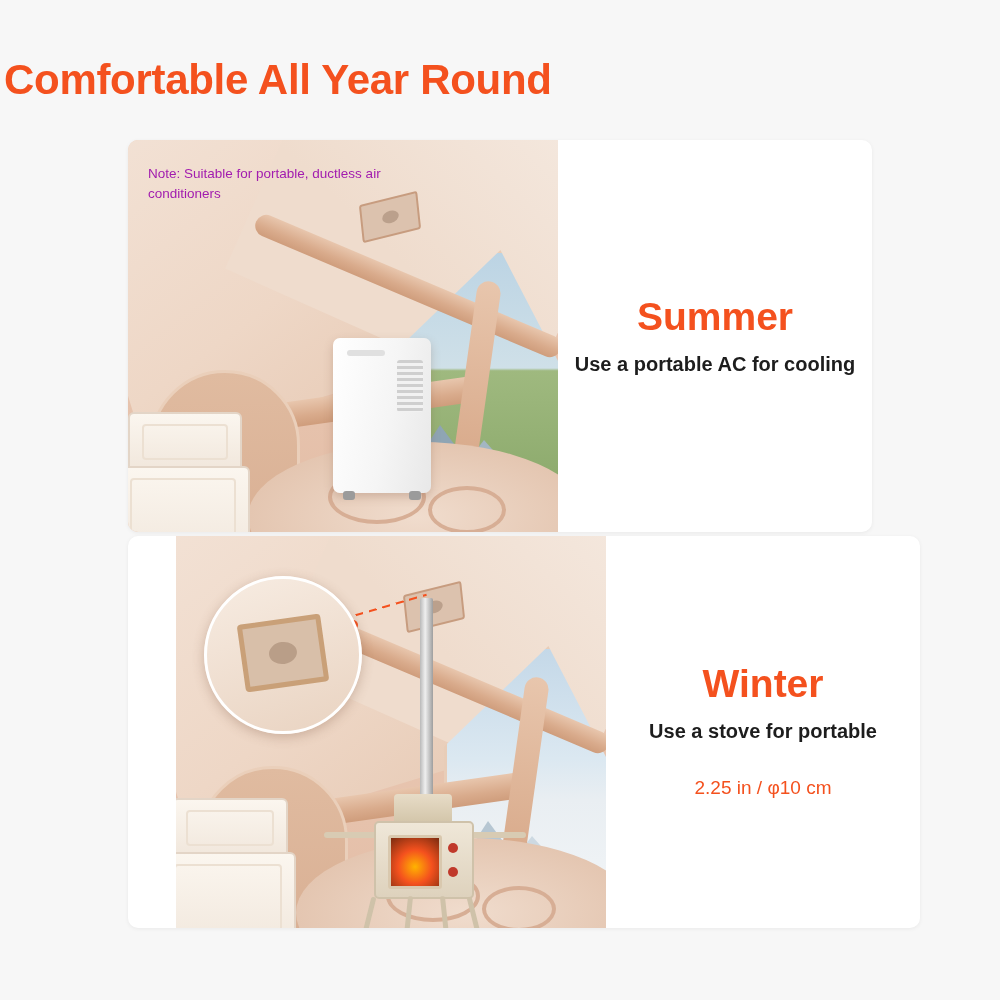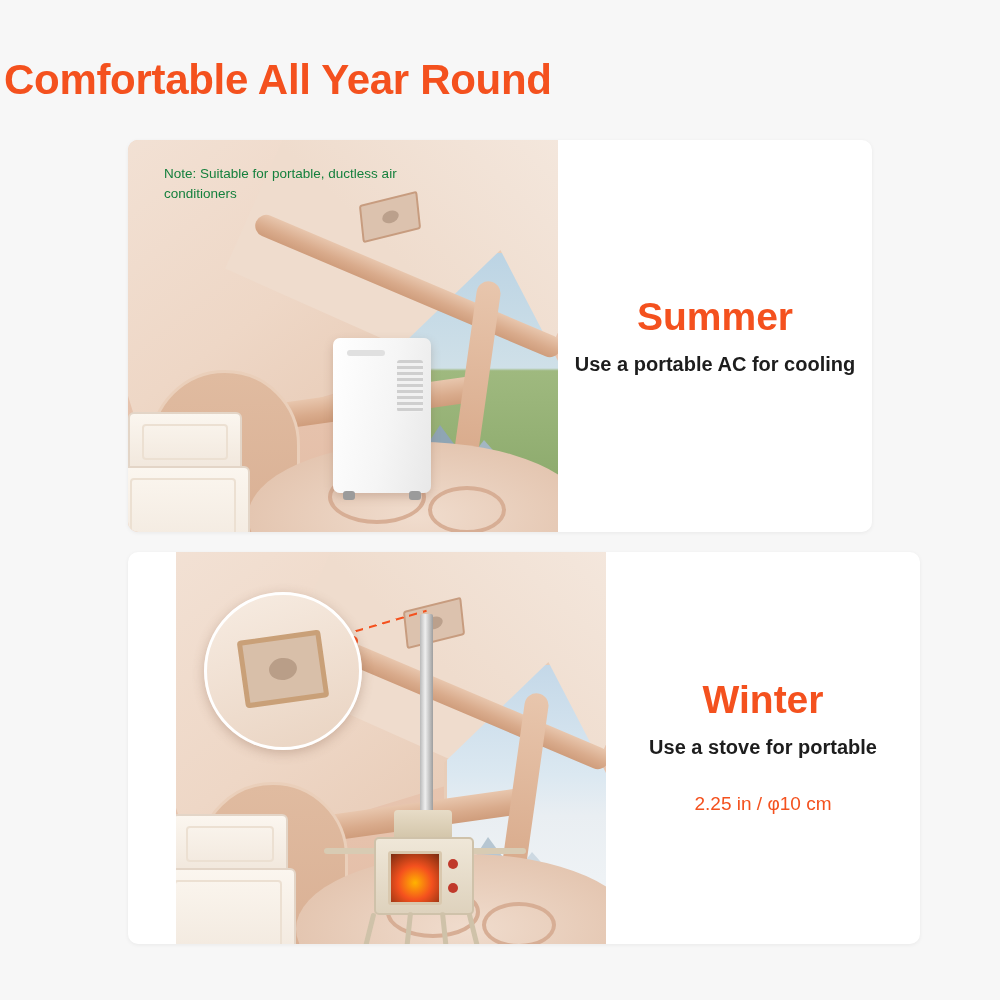--- a/index.html
+++ b/index.html
@@ -34,21 +34,21 @@
     position: absolute;
     left: 128px;
     width: 744px;
     background: #ffffff;
     border-radius: 10px;
     overflow: hidden;
     box-shadow: 0 1px 4px rgba(0,0,0,0.06);
     display: flex;
   }
   .card-summer { top: 140px; height: 392px; }
-  .card-winter { top: 552px; height: 392px; padding-left: 48px; }
+  .card-winter { top: 536px; height: 392px; padding-left: 48px; }
 
   .photo {
     position: relative;
     width: 430px;
     height: 100%;
     overflow: hidden;
     flex: none;
   }
   .caption {
     flex: 1;
@@ -324,25 +324,25 @@
   .pointer-dot {
     position: absolute;
     left: 172px; top: 84px;
     width: 10px; height: 10px;
     border-radius: 50%;
     background: #f4511e;
   }
 
   .note {
     position: absolute;
-    left: 36px; top: 24px;
+    left: 20px; top: 24px;
     width: 260px;
     font-size: 13.5px;
     line-height: 1.45;
-    color: #15803d;
+    color: #a21caf;
   }
 </style>
 </head>
 <body>
 
 <div class="page">
 
   <div class="headline">Comfortable All Year Round</div>
 
   <div class="card card-summer">

